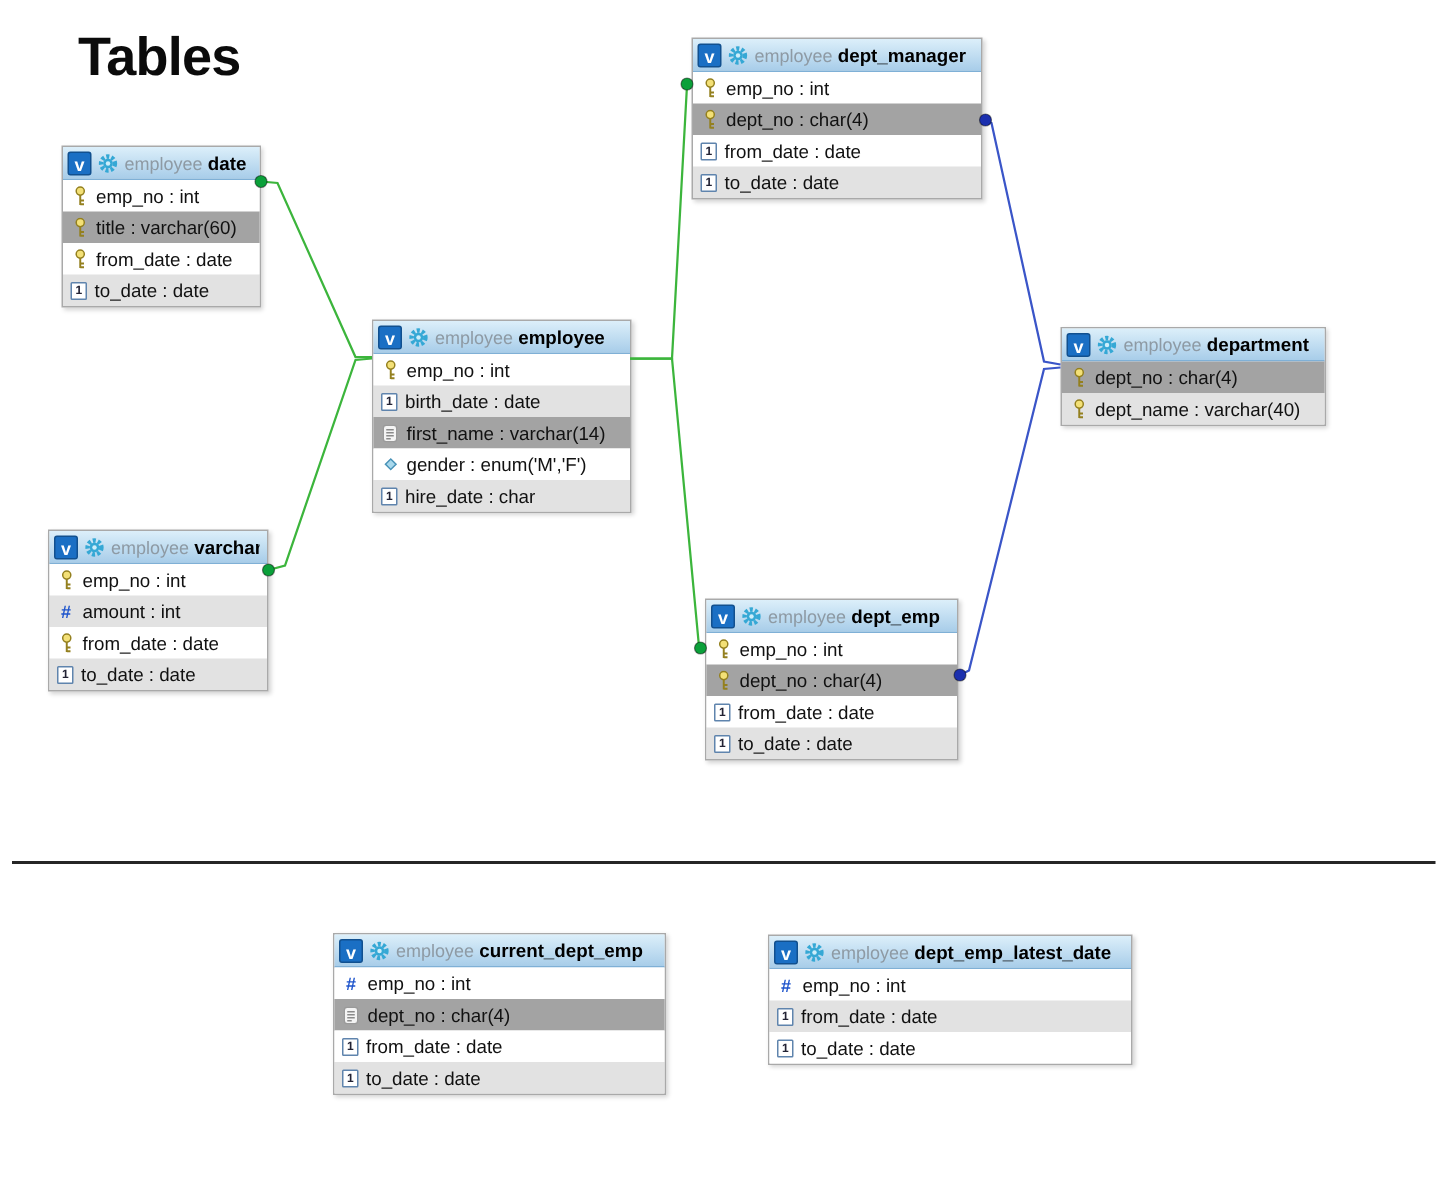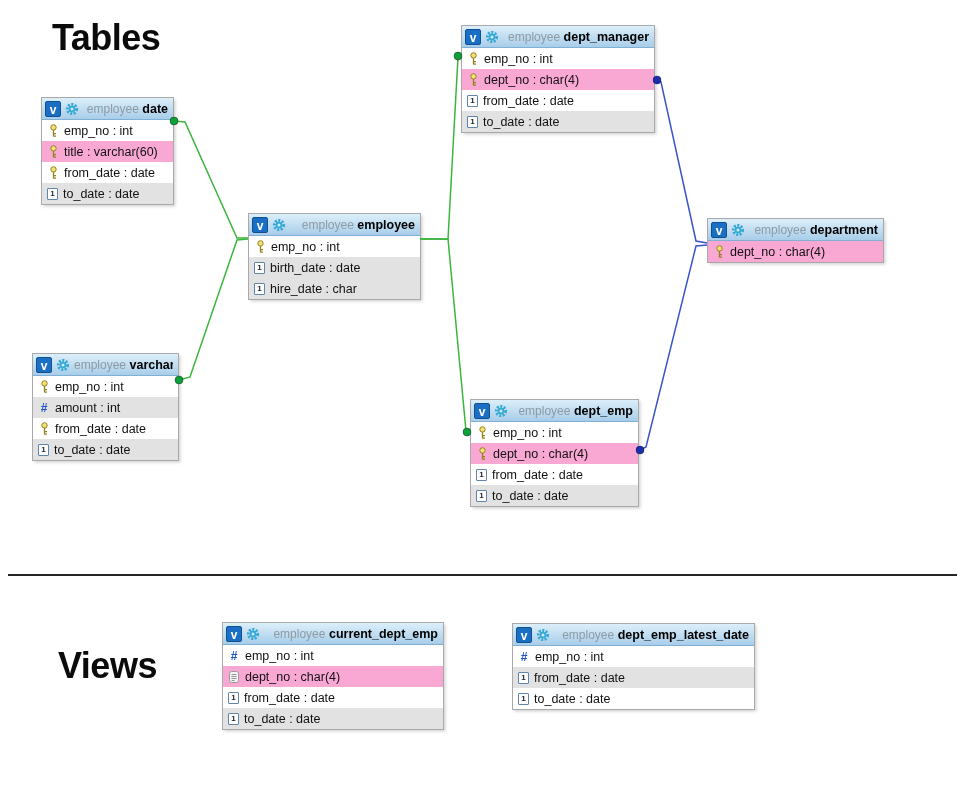--- a/index.html
+++ b/index.html
@@ -28,47 +28,46 @@
     height:22px; display:flex; align-items:center; gap:4px; padding:0 5px 0 3px;
     background:linear-gradient(#dceffa, #a8cde9);
     border-bottom:1px solid #7fb0d6; box-sizing:border-box;
   }
   .v-badge {
     width:16px; height:16px; flex:0 0 16px; background:#1a6fc4; color:#fff;
     font-weight:bold; font-size:12px; line-height:16px; text-align:center;
     border-radius:2px; border:1px solid #11508f; box-sizing:border-box;
   }
   .gear-wrap { width:14px; height:14px; flex:0 0 14px; display:flex; align-items:center; }
-  .title-wrap { flex:1; text-align:right; white-space:nowrap; overflow:hidden; }
+  .title-wrap { flex:1; text-align:left; white-space:nowrap; overflow:hidden; }
   .db-schema { color:#8e9aa4; font-size:12px; }
   .db-name { color:#000; font-weight:bold; font-size:12.5px; }
 
   .db-row {
     height:21px; display:flex; align-items:center; gap:5px; padding:0 6px 0 5px;
     white-space:nowrap; box-sizing:border-box;
   }
   .bg-plain { background:#ffffff; }
   .bg-alt   { background:#e2e2e2; }
-  .bg-pink  { background:#f9a8d4; }
+  .bg-pink  { background:#a3a3a3; }
   .col-text { color:#111; }
 
   .col-icon { flex:0 0 12px; width:12px; display:flex; justify-content:center; align-items:center; }
   .icon-calendar {
     display:inline-block; flex:0 0 11px; width:11px; height:12px; box-sizing:border-box;
     border:1px solid #5f84ad; border-radius:1px; background:#fff;
     font-size:8px; font-weight:bold; line-height:10px; text-align:center; color:#223;
   }
   .icon-hash { color:#1f55cc; font-weight:bold; font-size:12px; }
 </style>
 </head>
 <body>
 
 <div id="canvas">
   <div class="section-heading" id="heading-tables">Tables</div>
-  <div class="section-heading" id="heading-views">Views</div>
   <div id="divider"></div>
   <div id="tables-layer">
       <div class="db-table" style="left: 41px; top: 97px; width: 131px;">
         <div class="db-header">
           <span class="v-badge">v</span>
           <span class="gear-wrap">
             <svg width="14" height="14" viewBox="0 0 14 14">
               <circle cx="7" cy="7" r="4.6" fill="none" stroke="#35a8d5" stroke-width="3" stroke-dasharray="2 1.4"></circle>
               <circle cx="7" cy="7" r="3.2" fill="#35a8d5"></circle>
               <circle cx="7" cy="7" r="1.5" fill="#cdeefb"></circle>
@@ -165,20 +164,37 @@
               <circle cx="4.5" cy="3.4" r="2.7" fill="#f3e077" stroke="#94801f" stroke-width="1"></circle>
               <path d="M4.5 6 V12.6 M4.5 9.6 h2.5 M4.5 12.2 h2.5" stroke="#94801f" stroke-width="1.3" fill="none"></path>
             </svg>
           </span>
           <span class="col-text">emp_no : int</span>
         </div>
         <div class="db-row bg-alt">
           <span class="icon-calendar">1</span>
           <span class="col-text">birth_date : date</span>
         </div>
+        <div class="db-row bg-pink">
+          <span class="col-icon icon-text">
+            <svg width="10" height="12" viewBox="0 0 10 12">
+              <rect x="0.5" y="0.5" width="9" height="11" rx="2" fill="#f4f4f4" stroke="#9a9a9a"></rect>
+              <path d="M2.5 3.5h5 M2.5 5.5h5 M2.5 7.5h5 M2.5 9.5h3" stroke="#8a8a8a" stroke-width="0.9"></path>
+            </svg>
+          </span>
+          <span class="col-text">first_name : varchar(14)</span>
+        </div>
+        <div class="db-row bg-plain">
+          <span class="col-icon icon-enum">
+            <svg width="11" height="11" viewBox="0 0 11 11">
+              <rect x="3" y="3" width="5" height="5" transform="rotate(45 5.5 5.5)" fill="#a8d8ec" stroke="#4a93b8"></rect>
+            </svg>
+          </span>
+          <span class="col-text">gender : enum('M','F')</span>
+        </div>
         <div class="db-row bg-alt">
           <span class="icon-calendar">1</span>
           <span class="col-text">hire_date : char</span>
         </div>
       </div>
       <div class="db-table" style="left: 707px; top: 218px; width: 175px;">
         <div class="db-header">
           <span class="v-badge">v</span>
           <span class="gear-wrap">
             <svg width="14" height="14" viewBox="0 0 14 14">
@@ -190,20 +206,29 @@
           <span class="title-wrap"><span class="db-schema">employee</span> <span class="db-name">department</span></span>
         </div>
         <div class="db-row bg-pink">
           <span class="col-icon icon-key">
             <svg width="9" height="14" viewBox="0 0 9 14">
               <circle cx="4.5" cy="3.4" r="2.7" fill="#f3e077" stroke="#94801f" stroke-width="1"></circle>
               <path d="M4.5 6 V12.6 M4.5 9.6 h2.5 M4.5 12.2 h2.5" stroke="#94801f" stroke-width="1.3" fill="none"></path>
             </svg>
           </span>
           <span class="col-text">dept_no : char(4)</span>
+        </div>
+        <div class="db-row bg-alt">
+          <span class="col-icon icon-key">
+            <svg width="9" height="14" viewBox="0 0 9 14">
+              <circle cx="4.5" cy="3.4" r="2.7" fill="#f3e077" stroke="#94801f" stroke-width="1"></circle>
+              <path d="M4.5 6 V12.6 M4.5 9.6 h2.5 M4.5 12.2 h2.5" stroke="#94801f" stroke-width="1.3" fill="none"></path>
+            </svg>
+          </span>
+          <span class="col-text">dept_name : varchar(40)</span>
         </div>
       </div>
       <div class="db-table" style="left: 32px; top: 353px; width: 145px;">
         <div class="db-header">
           <span class="v-badge">v</span>
           <span class="gear-wrap">
             <svg width="14" height="14" viewBox="0 0 14 14">
               <circle cx="7" cy="7" r="4.6" fill="none" stroke="#35a8d5" stroke-width="3" stroke-dasharray="2 1.4"></circle>
               <circle cx="7" cy="7" r="3.2" fill="#35a8d5"></circle>
               <circle cx="7" cy="7" r="1.5" fill="#cdeefb"></circle>

